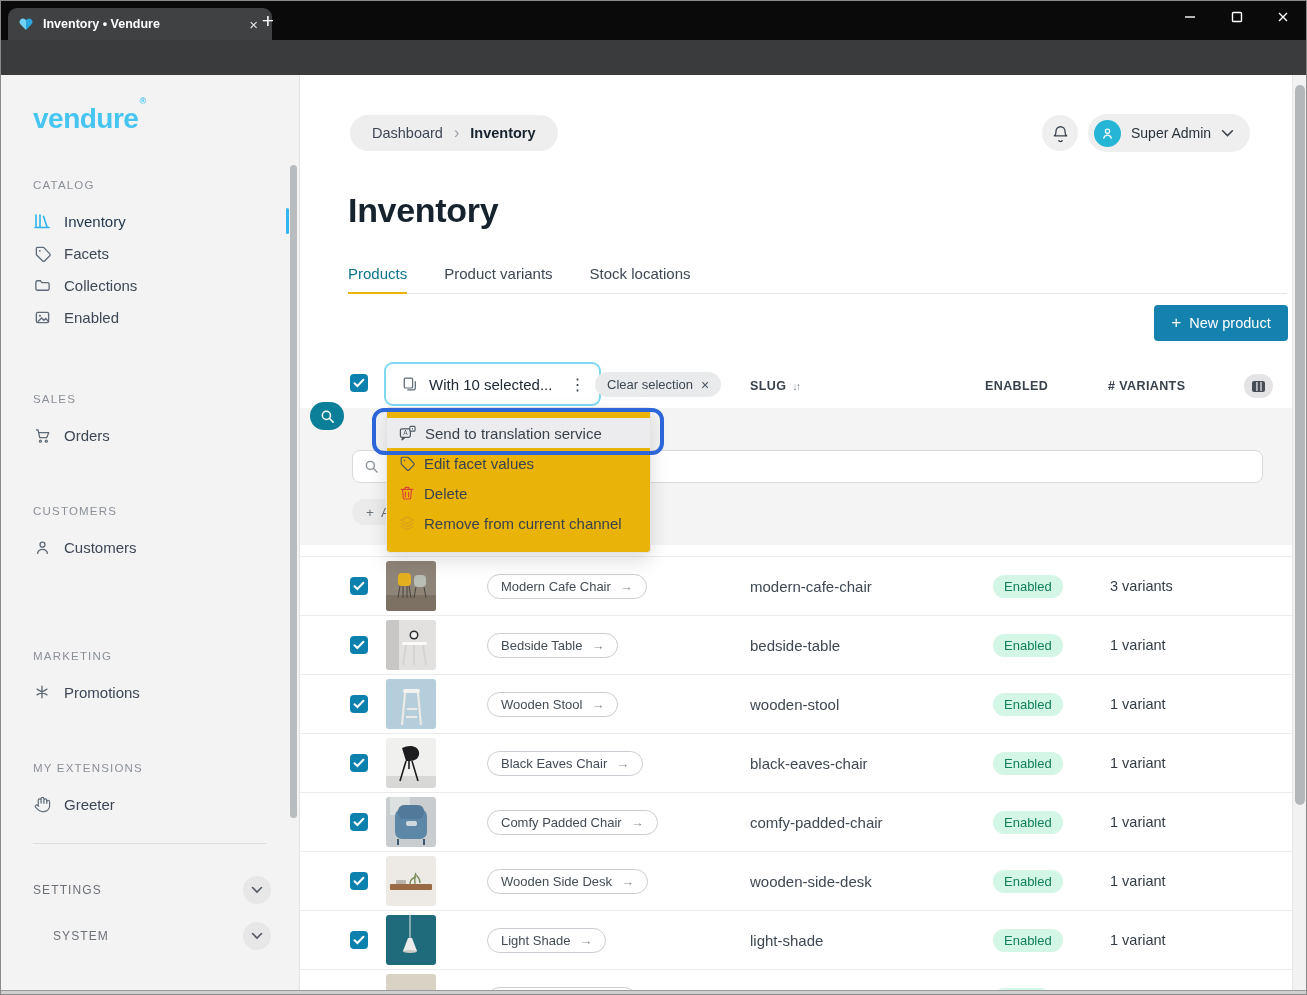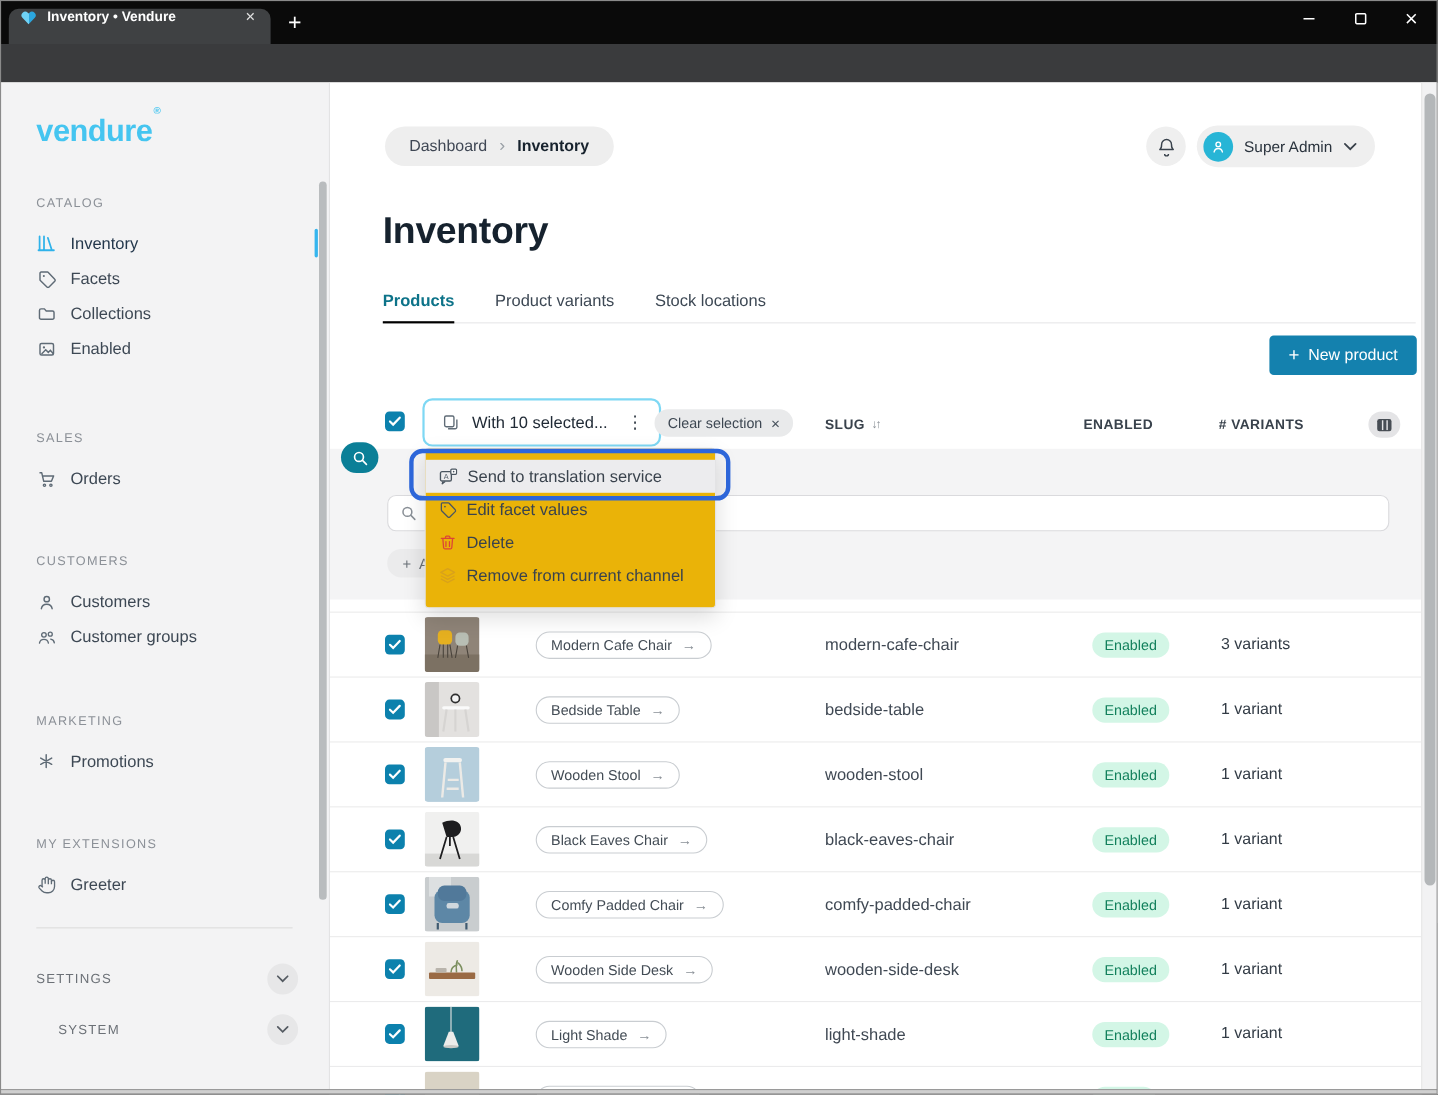--- a/index.html
+++ b/index.html
@@ -2,22 +2,22 @@
 <html><head>
 <meta charset="utf-8">
 <style>
   * { box-sizing: border-box; }
   html,body { margin:0; padding:0; width:1307px; height:995px; overflow:hidden;
     font-family:"Liberation Sans", sans-serif; background:#000; }
   .window { position:relative; width:1307px; height:995px; background:#fff; overflow:hidden; }
 
   
   .tabstrip { position:absolute; left:0; top:0; width:100%; height:40px; background:#0a0a0a; }
-  .btab { position:absolute; left:8px; top:8px; width:238px; height:32px; background:#3f4143;
-    border-radius:9px 9px 0 0; display:flex; padding:0 10px; gap:9px; }
+  .btab { position:absolute; left:8px; top:8px; width:264px; height:32px; background:#3f4143;
+    border-radius:9px 9px 0 0; display:flex; align-items:center; padding:0 10px; gap:9px; }
   .btab-title { color:#fff; font-size:12.5px; font-weight:700; white-space:nowrap; overflow:hidden; flex:1; }
   .btab-close { color:#e3e3e3; font-size:15px; line-height:1; padding:0 4px; cursor:default; }
   .newtab { position:absolute; left:256px; top:9px; color:#fff; font-size:21px; font-weight:400; width:24px; text-align:center; }
   .winctl { position:absolute; top:4px; width:34px; height:26px; display:flex; align-items:center; justify-content:center; }
   .toolbar { position:absolute; left:0; top:40px; width:100%; height:35px; background:#3a3b3d; }
   .navbtn { position:absolute; top:46px; width:24px; height:24px; display:flex; align-items:center; justify-content:center; }
   .urlbar { position:absolute; left:188px; top:43px; width:947px; height:29px; background:#28292b;
     border-radius:15px; display:flex; align-items:center; padding:0 12px; gap:9px; }
   .url-text { font-size:13.5px; white-space:nowrap; flex:1; overflow:hidden; }
   .url-host { color:#e9e9e9; font-weight:700; }
@@ -58,21 +58,21 @@
   .bc-current { color:#17222d; font-weight:700; }
   .bell-btn { position:absolute; left:742px; top:40px; width:36px; height:36px; border-radius:50%; background:#efefef;
     display:flex; align-items:center; justify-content:center; cursor:pointer; }
   .user-pill { position:absolute; left:788px; top:39px; height:38px; background:#efefef; border-radius:19px;
     display:flex; align-items:center; gap:10px; padding:0 16px 0 6px; cursor:pointer; }
   .avatar { width:27px; height:27px; border-radius:50%; background:#27b5d6; display:flex; align-items:center; justify-content:center; }
   .user-name { font-size:14px; color:#2a333d;text-align:center; }
   .page-title { position:absolute; left:48px; top:116px; font-size:34px; font-weight:700; color:#16222e; letter-spacing:-0.3px; }
   .tabs-row { position:absolute; left:48px; right:20px; top:190px; height:29px; border-bottom:1px solid #e7e7e8; display:flex; gap:37px; }
   .tab { font-size:15px; color:#3d4854; padding-bottom:10px; cursor:pointer; white-space:nowrap; }
-  .tab.active { color:#0d7389; font-weight:700; border-bottom:2px solid #000000; margin-bottom:-1px; }
+  .tab.active { color:#0d7389; font-weight:400; border-bottom:2px solid #eab308; margin-bottom:-1px; }
   .new-product-btn { position:absolute; left:854px; top:230px; width:134px; height:36px; background:#1481ae; border:none;
     border-radius:4px; color:#fff; font-size:14.5px; display:flex; align-items:center; justify-content:center; gap:8px; cursor:pointer;
     font-family:"Liberation Sans", sans-serif; }
   .new-product-btn .plus { font-size:17px; font-weight:400; margin-top:-1px; }
 
   .cb { width:18px; height:18px; background:#0c81ad; border-radius:4px; display:flex; align-items:center; justify-content:center; cursor:pointer; }
   .bulk-cb { position:absolute; left:50px; top:299px; }
   .bulk-btn { position:absolute; left:84px; top:287px; height:44px; background:#fff; border:2px solid #7ed8f4; border-radius:9px;
     display:flex; align-items:center; gap:11px; padding:0 14px 0 16px; cursor:pointer; }
   .bulk-btn-label { font-size:15px; color:#212b36; }
@@ -270,31 +270,20 @@
         <div class="nav-label">CUSTOMERS</div>
         <div class="nav-item">
           <span class="nicon">
             <svg width="17" height="17" viewBox="0 0 18 18">
                 <circle cx="9" cy="6" r="2.6" fill="none" stroke="#5f6b76" stroke-width="1.4"></circle>
                 <path d="M3.8 15.2c.5-2.7 2.6-4.3 5.2-4.3s4.7 1.6 5.2 4.3" fill="none" stroke="#5f6b76" stroke-width="1.4" stroke-linecap="round"></path>
               </svg>
           </span>
           <span>Customers</span>
         </div>
-        <div class="nav-item">
-          <span class="nicon">
-            <svg width="17" height="17" viewBox="0 0 18 18">
-                <circle cx="6.3" cy="6.5" r="2.2" fill="none" stroke="#5f6b76" stroke-width="1.3"></circle>
-                <path d="M2 14.5c.4-2.3 2.1-3.6 4.3-3.6s3.9 1.3 4.3 3.6" fill="none" stroke="#5f6b76" stroke-width="1.3" stroke-linecap="round"></path>
-                <circle cx="12.4" cy="5.8" r="1.9" fill="none" stroke="#5f6b76" stroke-width="1.3"></circle>
-                <path d="M12.8 10.6c2 .2 3.2 1.6 3.5 3.6" fill="none" stroke="#5f6b76" stroke-width="1.3" stroke-linecap="round"></path>
-              </svg>
-          </span>
-          <span>Customer groups</span>
-        </div>
       </div>
 
       <div class="nav-section" style="top:575px;">
         <div class="nav-label">MARKETING</div>
         <div class="nav-item">
           <span class="nicon">
             <svg width="16" height="16" viewBox="0 0 18 18">
                 <path d="M9 2.5v13M3.4 5.8l11.2 6.4M14.6 5.8 3.4 12.2" fill="none" stroke="#5f6b76" stroke-width="1.5" stroke-linecap="round"></path>
               </svg>
           </span>

